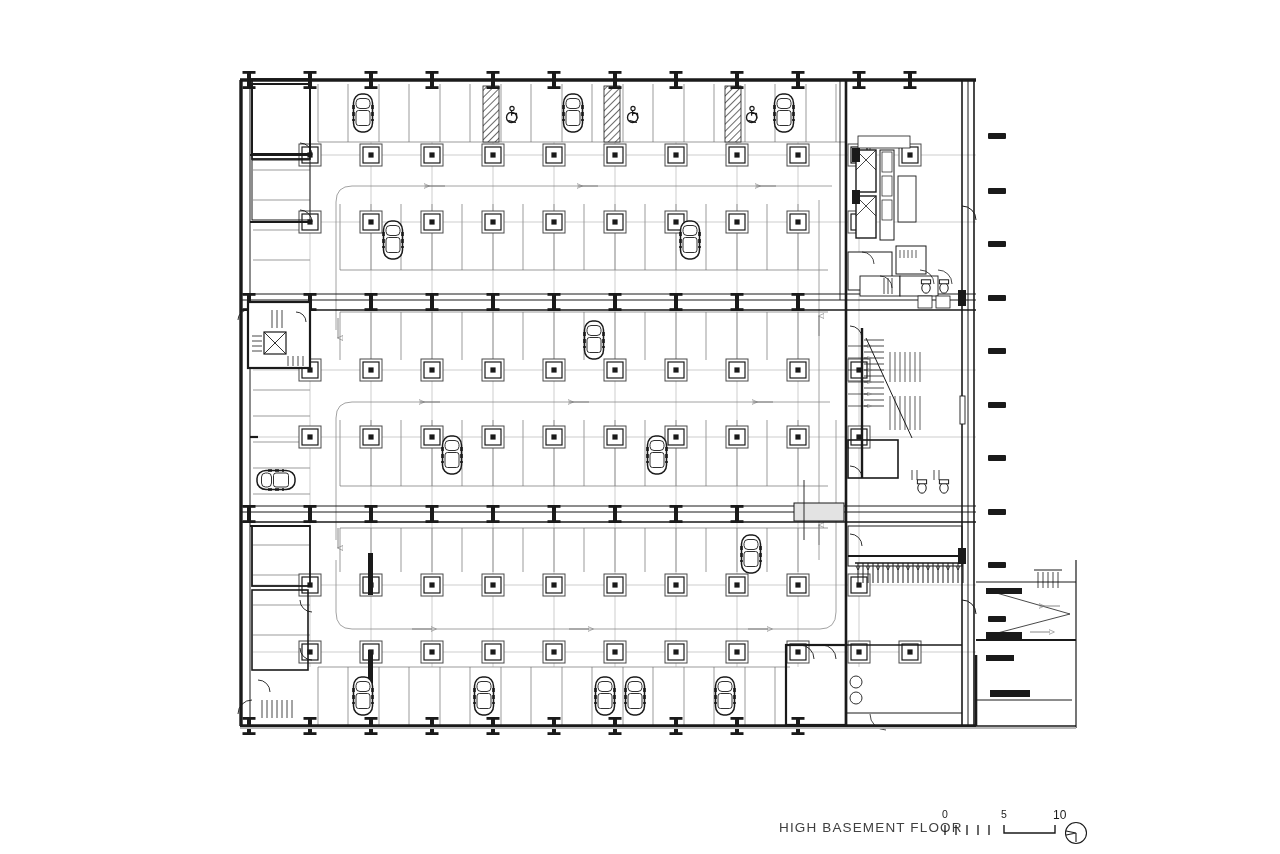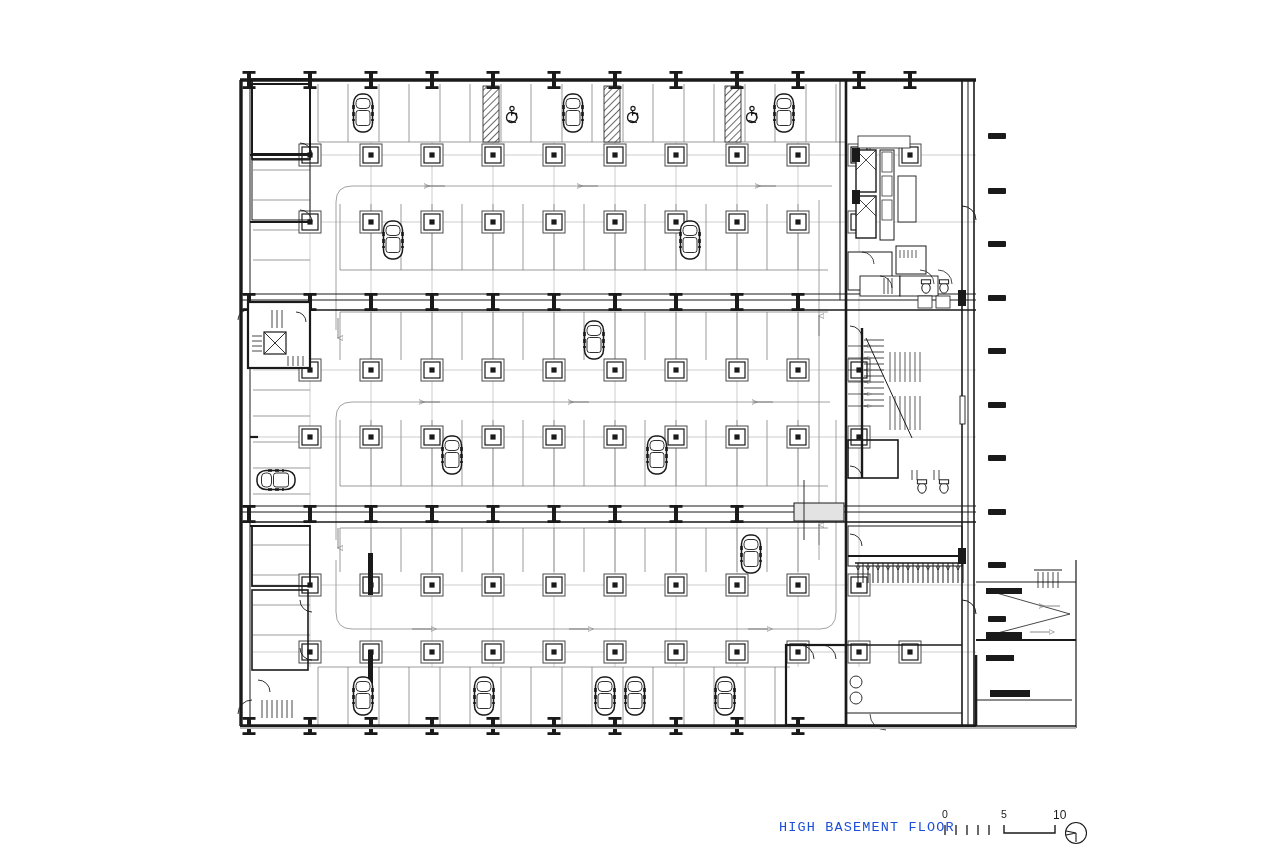--- a/index.html
+++ b/index.html
@@ -9,22 +9,22 @@
     font-family:"Liberation Sans", sans-serif;
     -webkit-font-smoothing:antialiased;
   }
   #sheet{position:absolute;left:0;top:0;width:1280px;height:854px;}
   #plan-svg{position:absolute;left:0;top:0;width:1280px;height:854px;display:block;}
   #title-block{
     position:absolute;left:779px;top:820px;
     display:flex;align-items:center;
   }
   #plan-title{
-    font-size:13.5px;letter-spacing:1.15px;color:#1d4ed8;
-    font-family:Liberation Mono, monospace;white-space:nowrap;
+    font-size:13.5px;letter-spacing:1.15px;color:#404040;
+    font-family:Liberation Sans, sans-serif;white-space:nowrap;
   }
   #scalebar-wrap{position:absolute;left:938px;top:808px;width:130px;height:32px;}
   #scale-num-0{position:absolute;left:4px;top:0px;font-size:10.5px;color:#1a1a1a;}
   #scale-num-5{position:absolute;left:63px;top:0px;font-size:10.5px;color:#1a1a1a;}
   #scale-num-10{position:absolute;left:103px;top:0px;font-size:12px;color:#1a1a1a;margin-left:12px;}
 </style>
 </head>
 <body>
 
 <div id="sheet">

